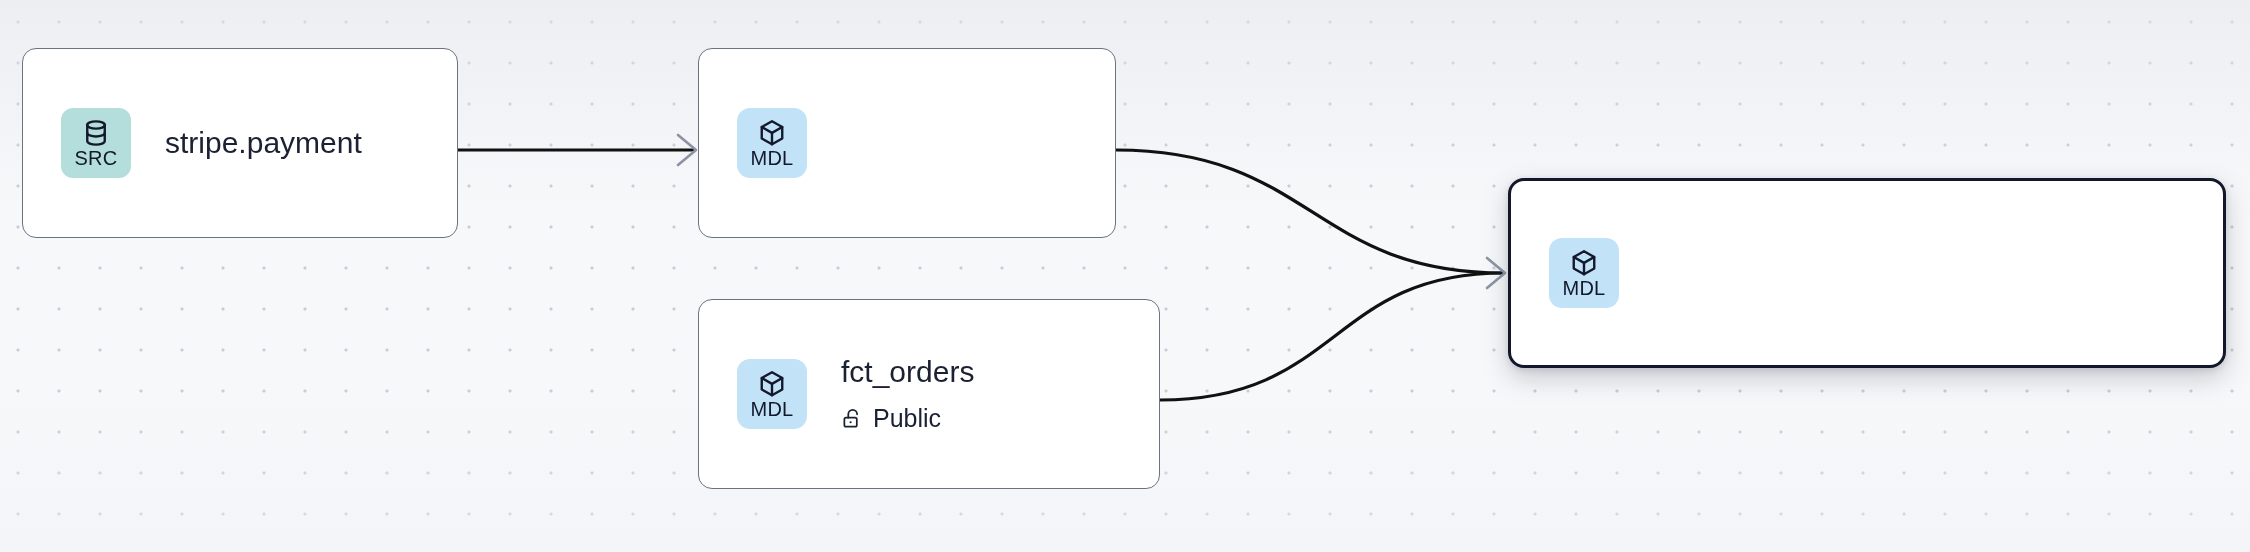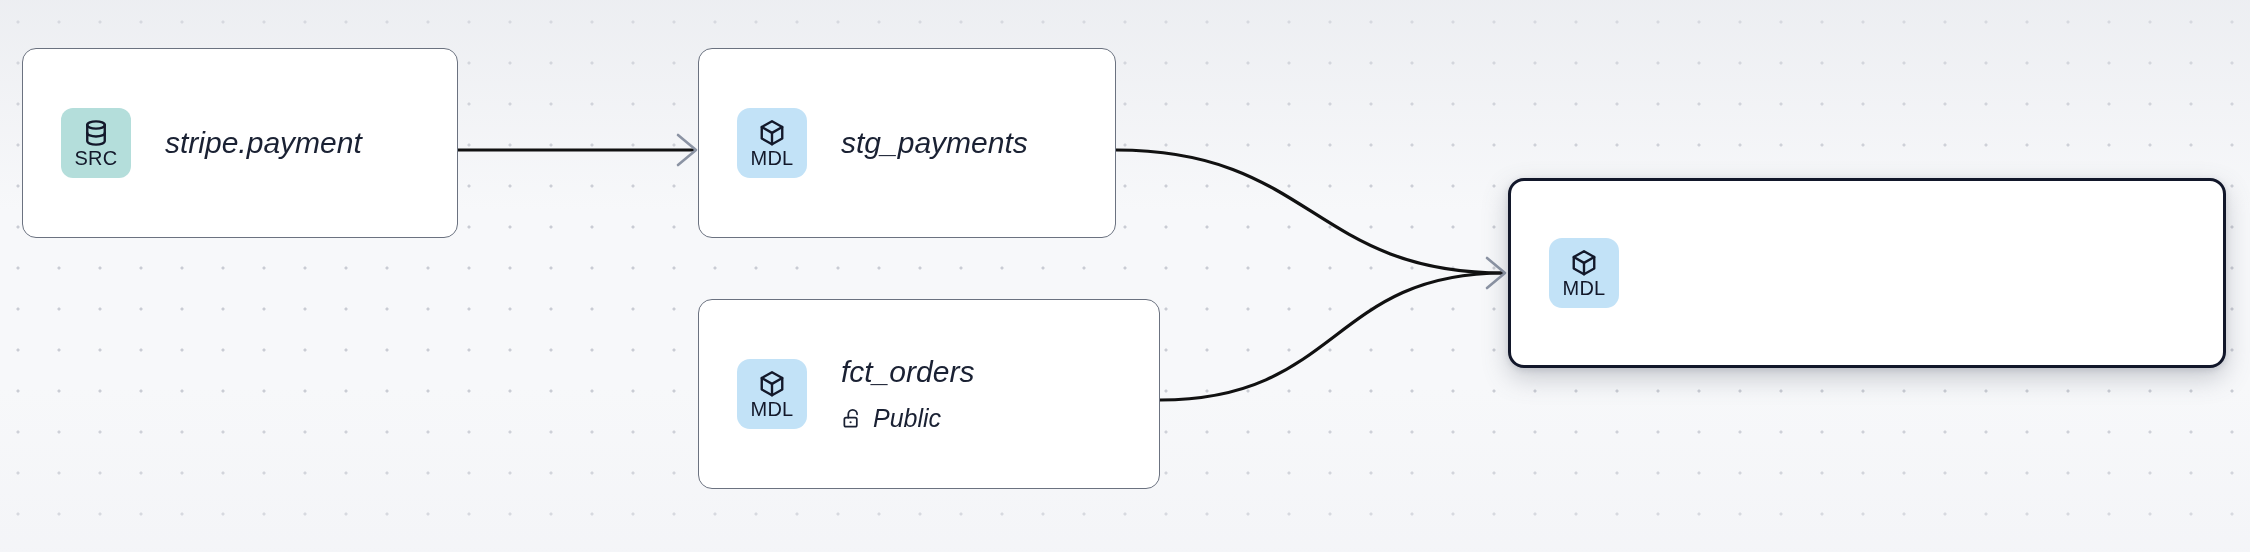--- a/index.html
+++ b/index.html
@@ -69,21 +69,20 @@
     font-size: 20px;
     line-height: 1;
     color: #13182a;
     letter-spacing: 0.2px;
   }
   .node-body {
     margin-left: 34px;
     display: flex;
     flex-direction: column;
     justify-content: flex-start;
-    font-style: italic;
   }
   .node-title {
     font-size: 30px;
     line-height: 1.12;
     color: #1a2133;
     white-space: nowrap;
   }
   .node-sub {
     display: flex;
     align-items: center;
@@ -134,23 +133,20 @@
     <div class="badge mdl">
       <span>
         <svg width="30" height="30" viewBox="0 0 24 24" fill="none" stroke="#13182a" stroke-width="1.9" stroke-linecap="round" stroke-linejoin="round">
           <path d="M12 2.6 L20.2 7.2 V16.4 L12 21 L3.8 16.4 V7.2 Z"></path>
           <path d="M3.8 7.2 L12 11.9 L20.2 7.2"></path>
           <path d="M12 11.9 V21"></path>
         </svg>
       </span>
       <span class="badge-text">MDL</span>
     </div>
-    <div class="node-body">
-      <div class="node-title">stg_payments</div>
-    </div>
   </div>
 
   <div class="node" style="left:698px; top:299px; width:462px; height:190px;">
     <div class="badge mdl">
       <span>
         <svg width="30" height="30" viewBox="0 0 24 24" fill="none" stroke="#13182a" stroke-width="1.9" stroke-linecap="round" stroke-linejoin="round">
           <path d="M12 2.6 L20.2 7.2 V16.4 L12 21 L3.8 16.4 V7.2 Z"></path>
           <path d="M3.8 7.2 L12 11.9 L20.2 7.2"></path>
           <path d="M12 11.9 V21"></path>
         </svg>

